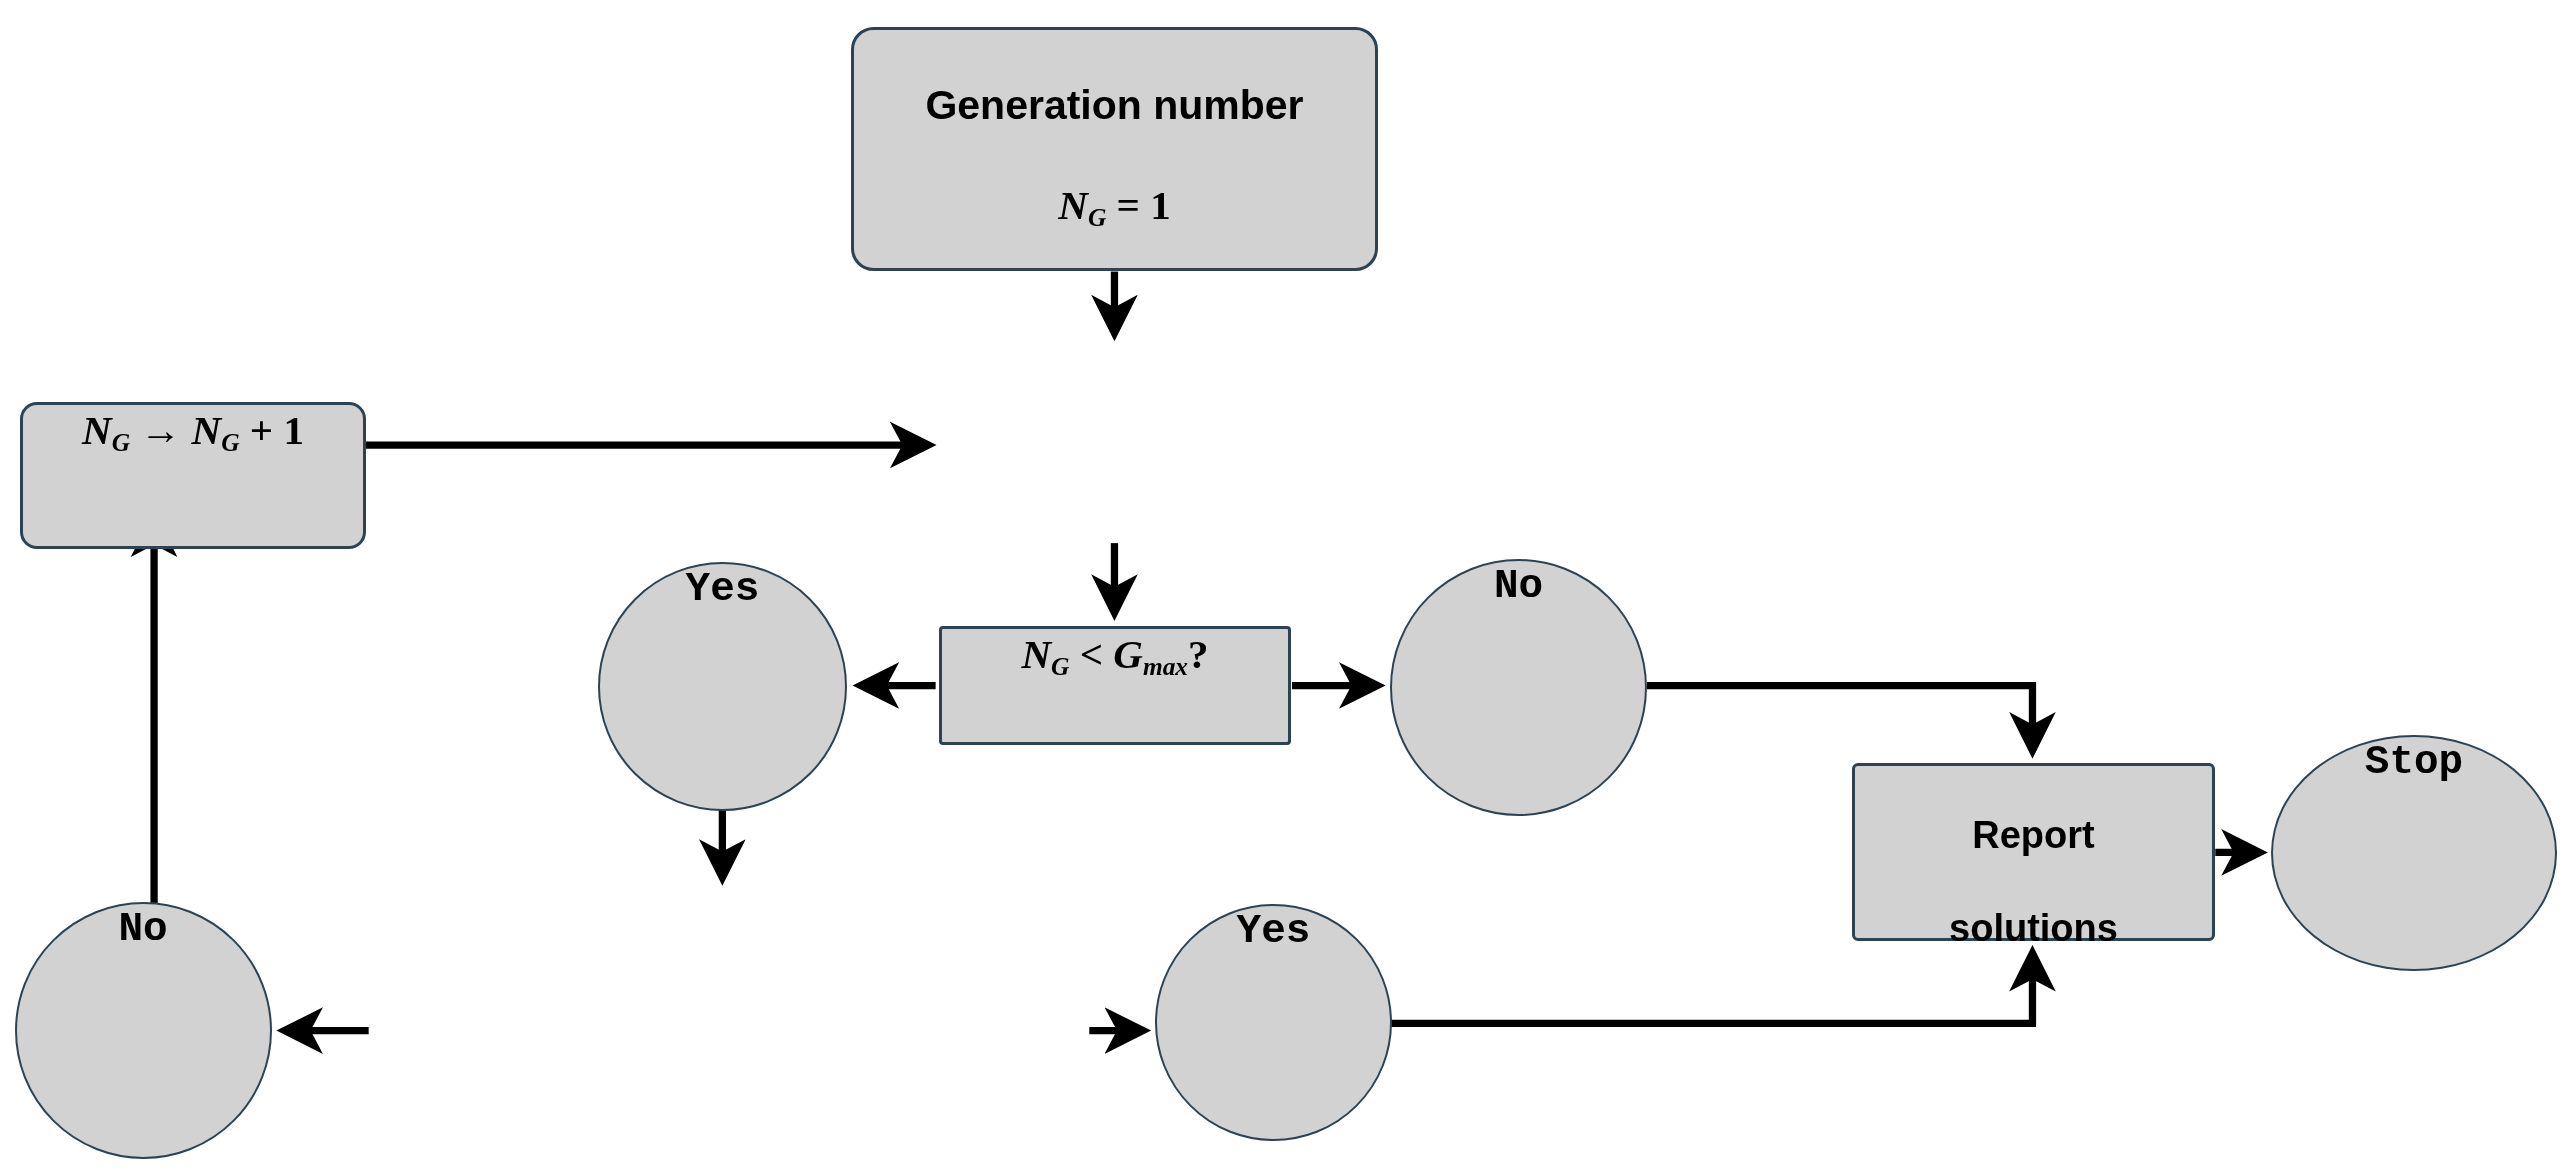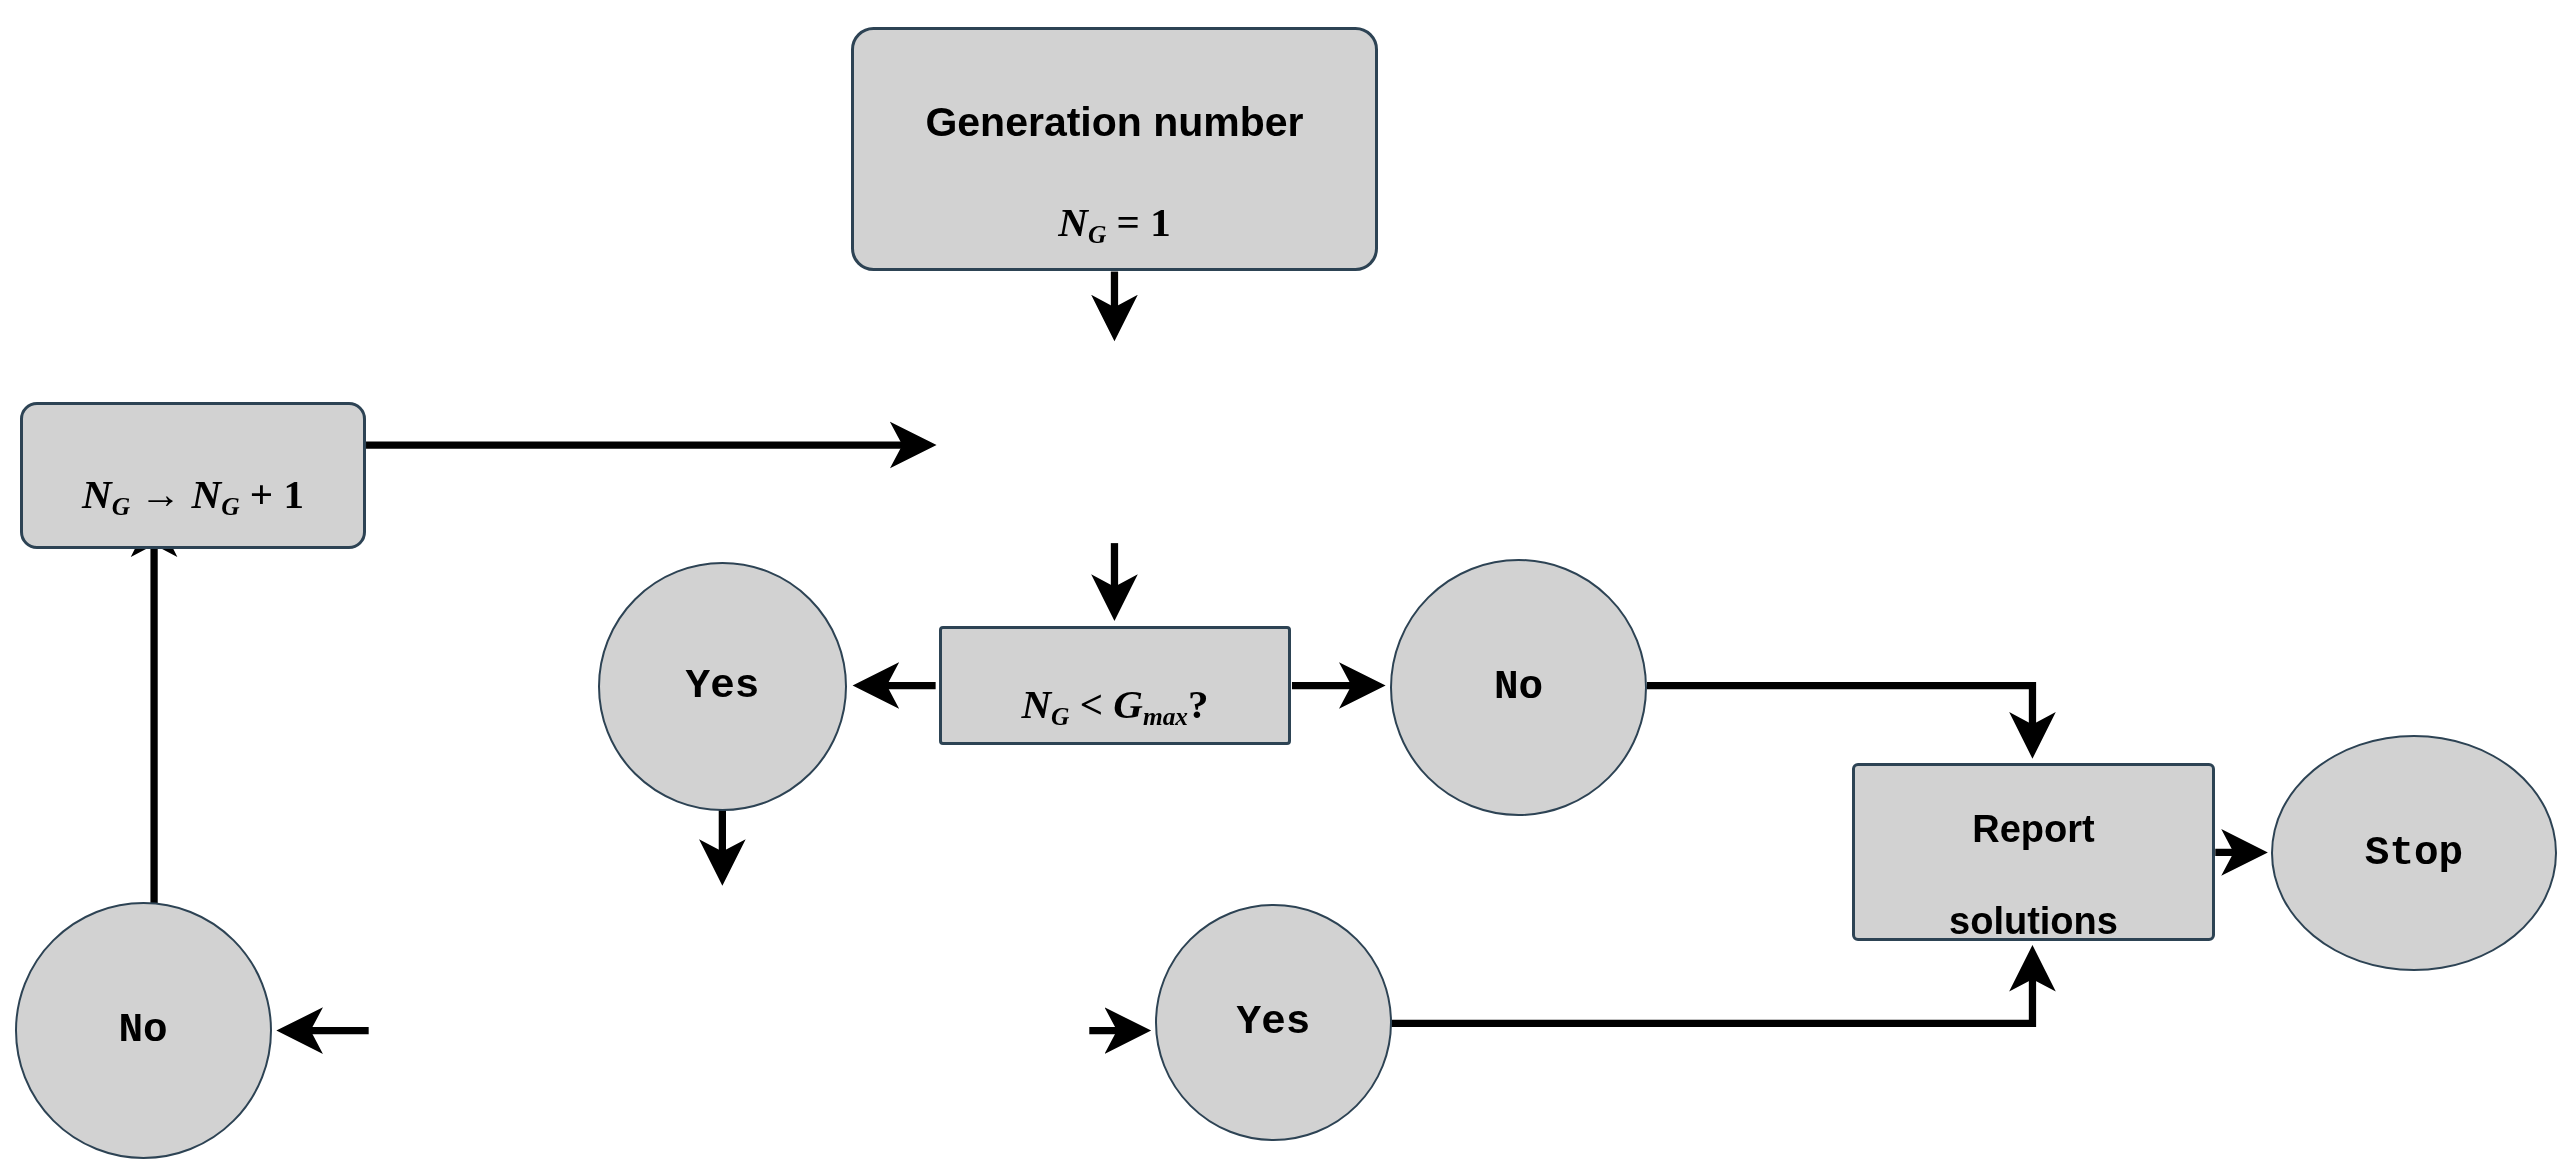--- a/index.html
+++ b/index.html
@@ -14,21 +14,21 @@
     background: #ffffff;
     font-family: "Liberation Sans", sans-serif;
     overflow: hidden;
   }
   .node {
     position: absolute;
     box-sizing: border-box;
     background: #d2d2d2;
     border: 3.3px solid #2d4354;
     display: flex;
-    align-items: center;
+    align-items: flex-start;
     justify-content: center;
     text-align: center;
     color: #000000;
     font-weight: bold;
     line-height: 1.22;
     z-index: 3;
   }
   .node.box {
     border-radius: 22.5px;
   }
@@ -39,21 +39,20 @@
   }
   .label {
     display: block;
     white-space: pre-line;
     padding: 0 6.6px;
   }
   .math {
     font-family: "Liberation Serif", serif;
     font-style: italic;
     font-weight: bold;
-    margin-top: 40px;
   }
   .math .up {
     font-style: normal;
   }
   sub {
     font-size: 0.62em;
     vertical-align: -0.28em;
     font-style: italic;
   }
   svg#edges {

